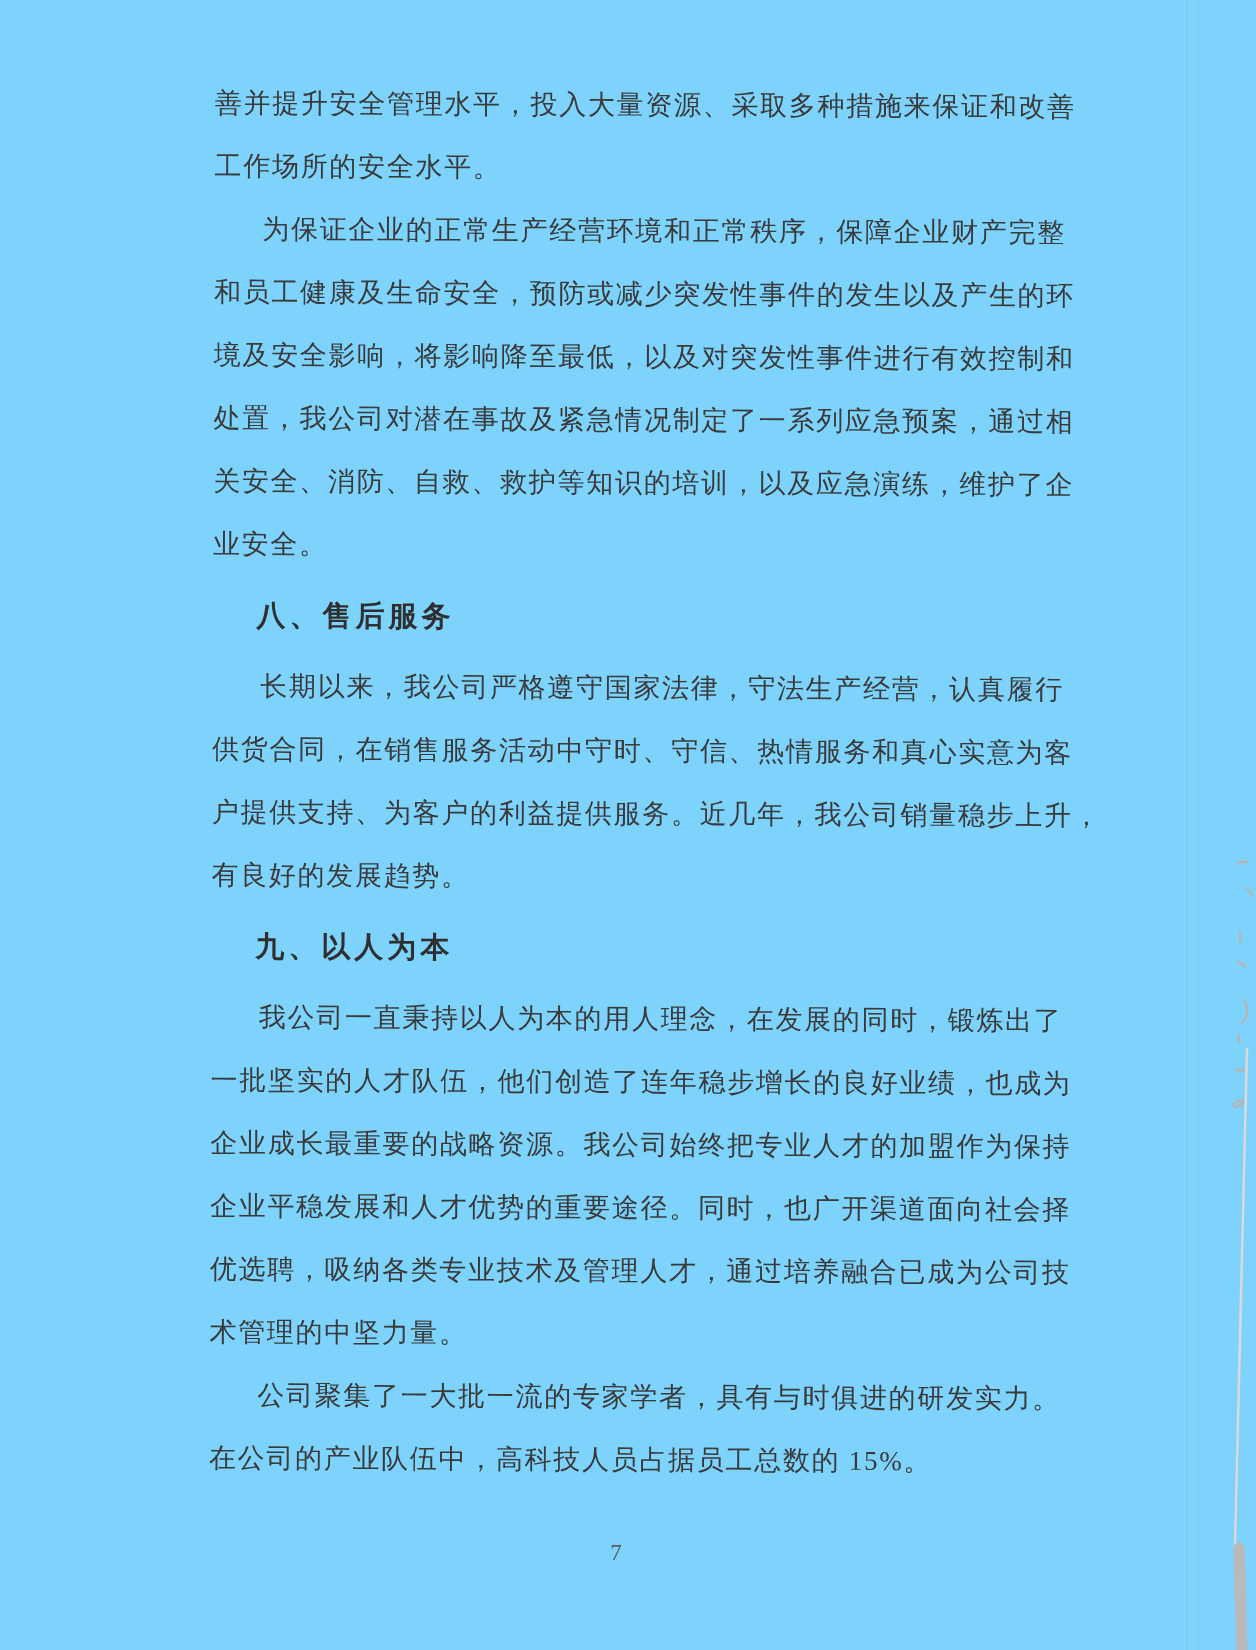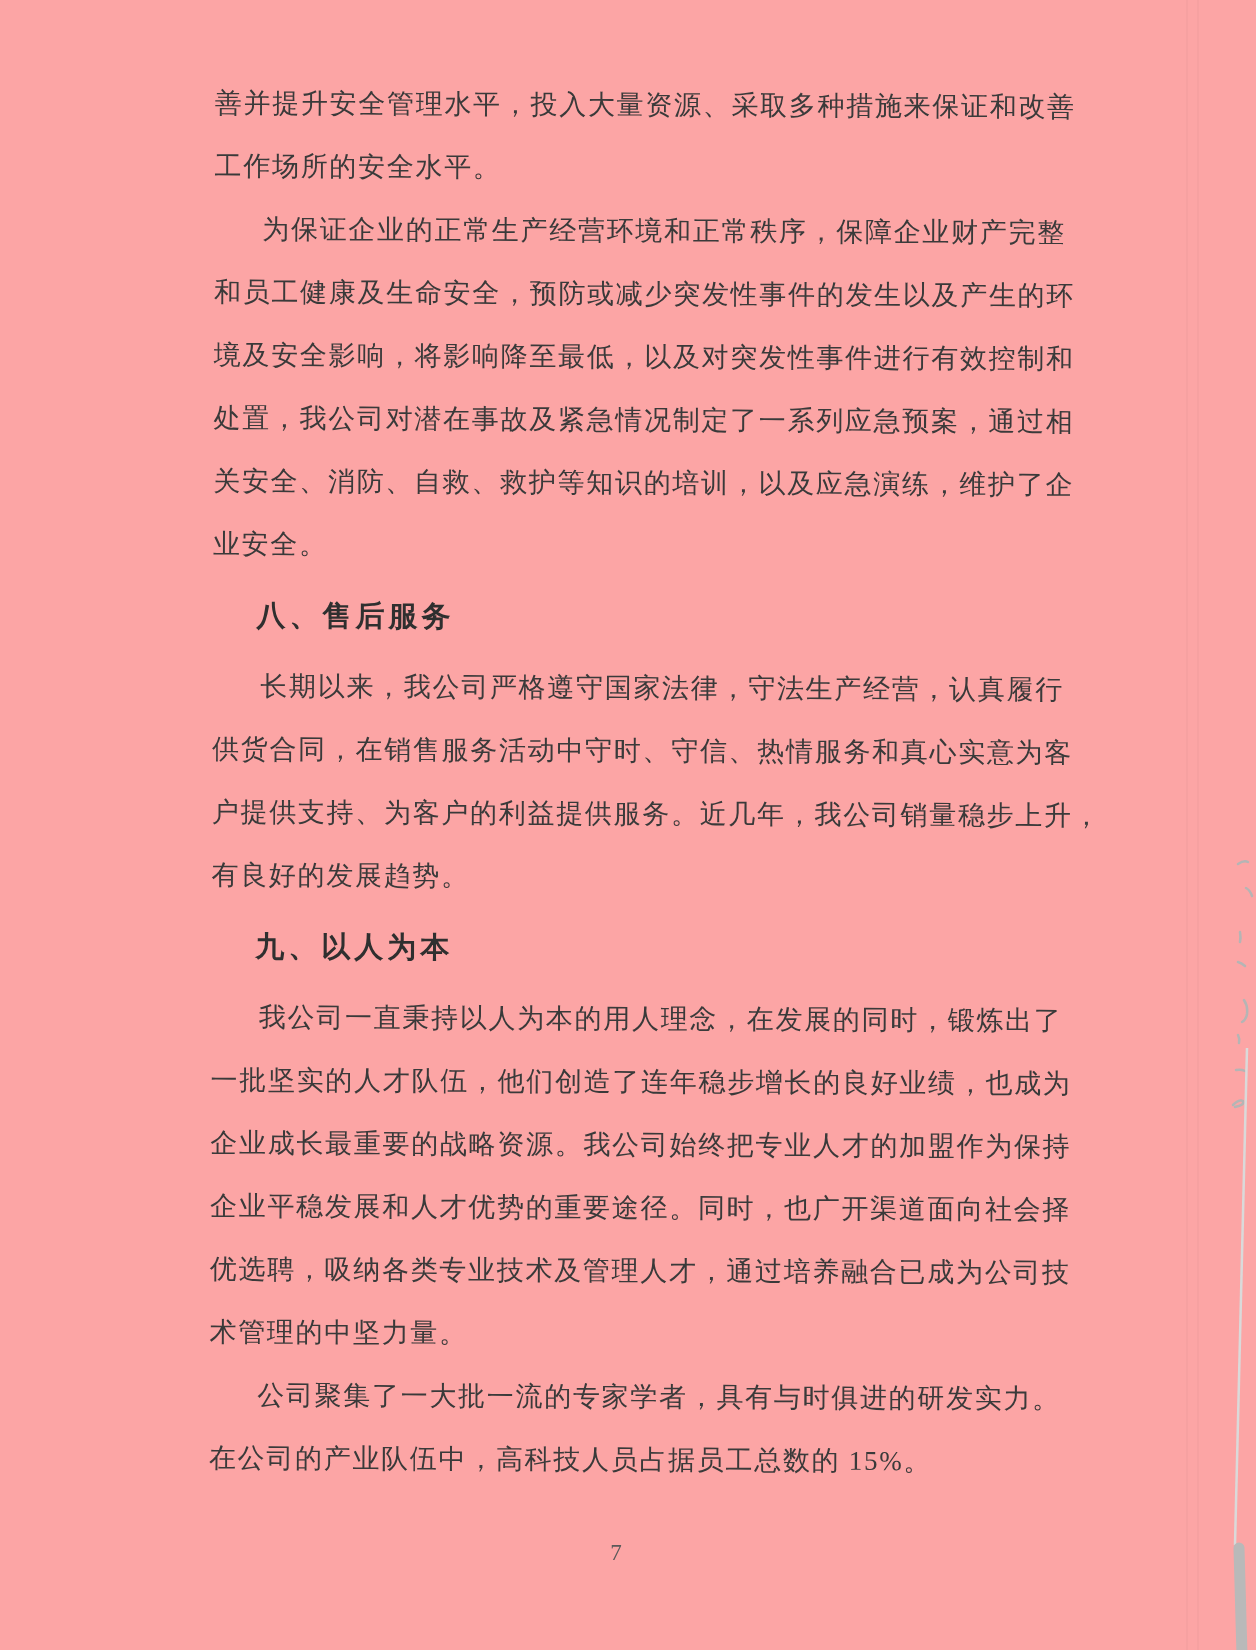--- a/index.html
+++ b/index.html
@@ -4,21 +4,21 @@
 <style>
   html, body {
     margin: 0;
     padding: 0;
     background: #ffffff;
   }
   .page {
     position: relative;
     width: 1256px;
     height: 1650px;
-    background: #fca5a5;
+    background: #7dd3fc;
     overflow: hidden;
     font-family: "Liberation Serif", "DejaVu Serif", serif;
     color: #3a3a3a;
   }
   
   .streak {
     position: absolute;
     top: 0;
     width: 2px;
     height: 100%;

